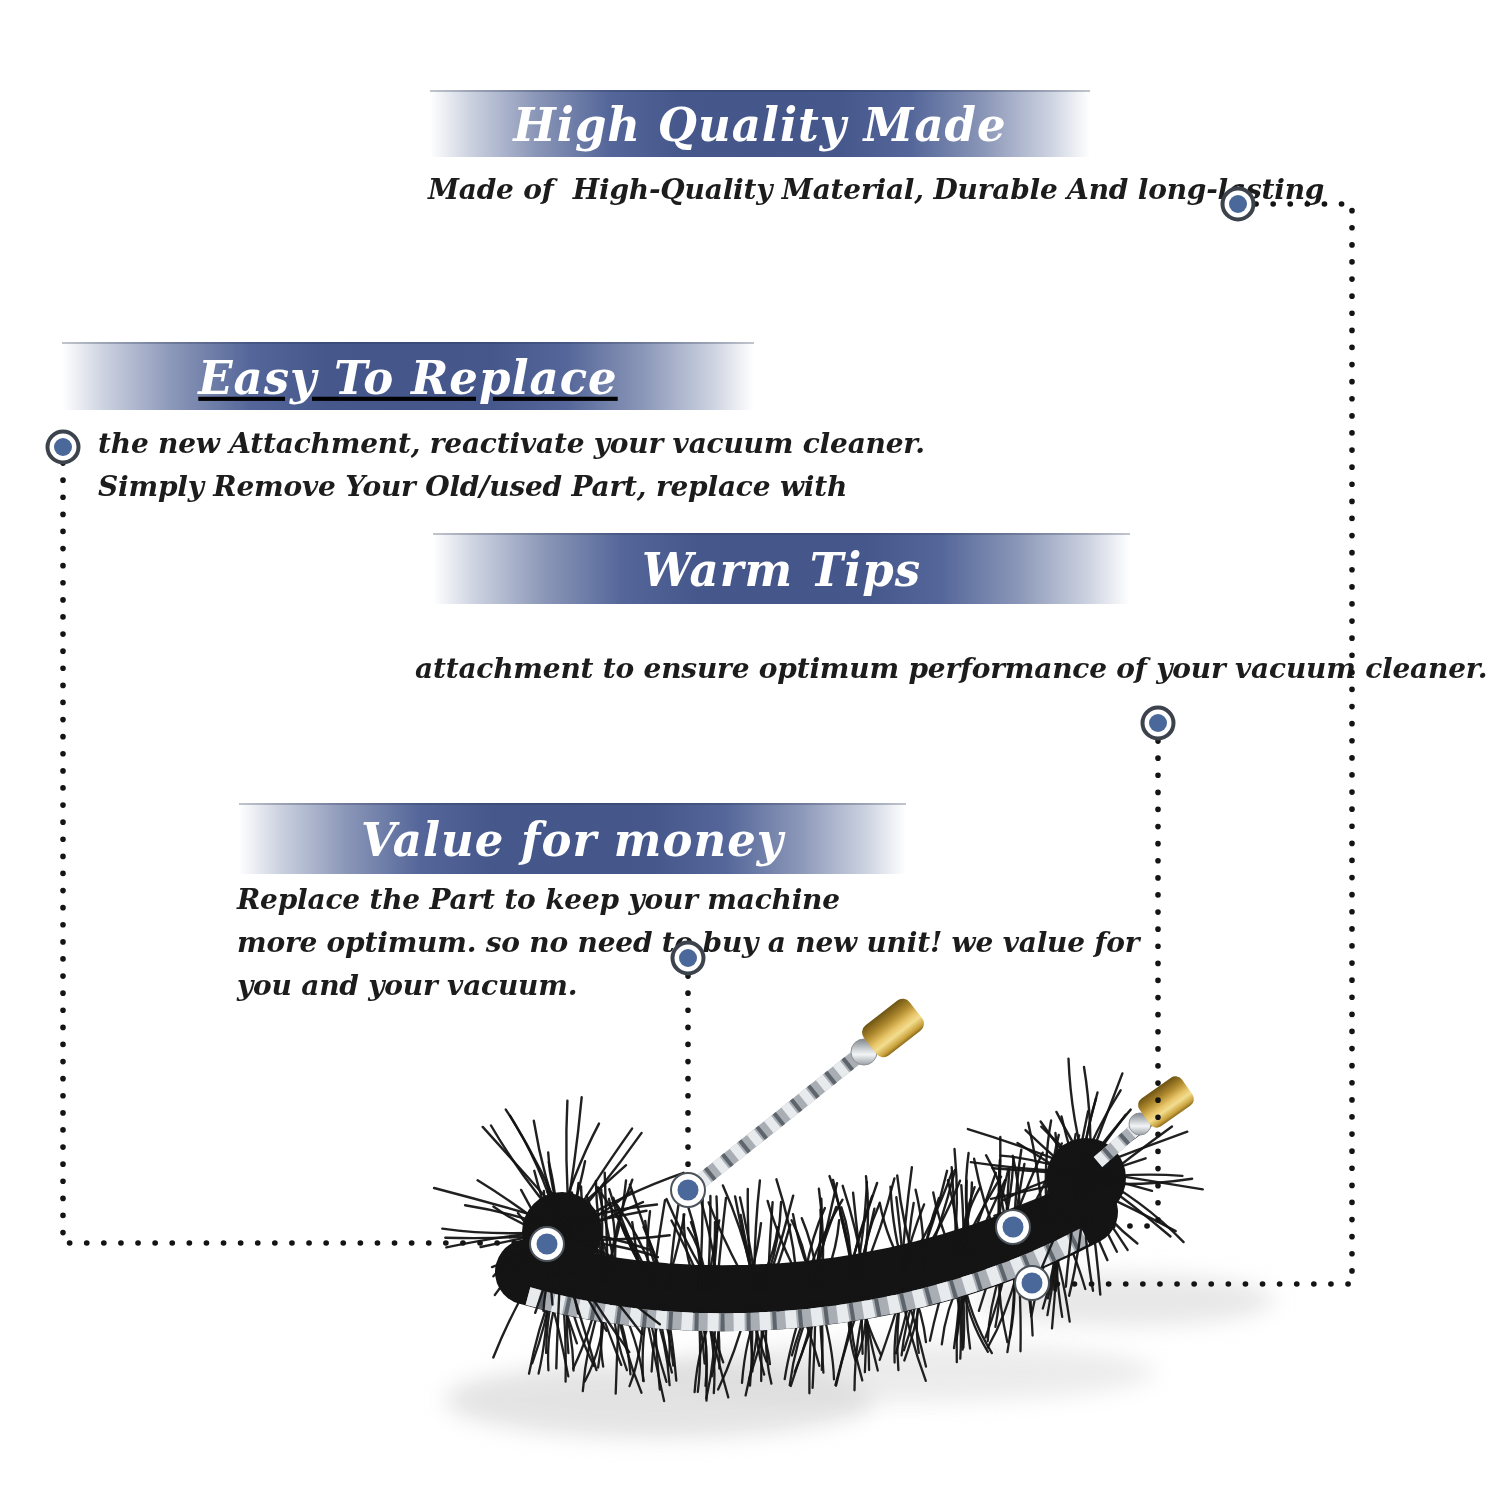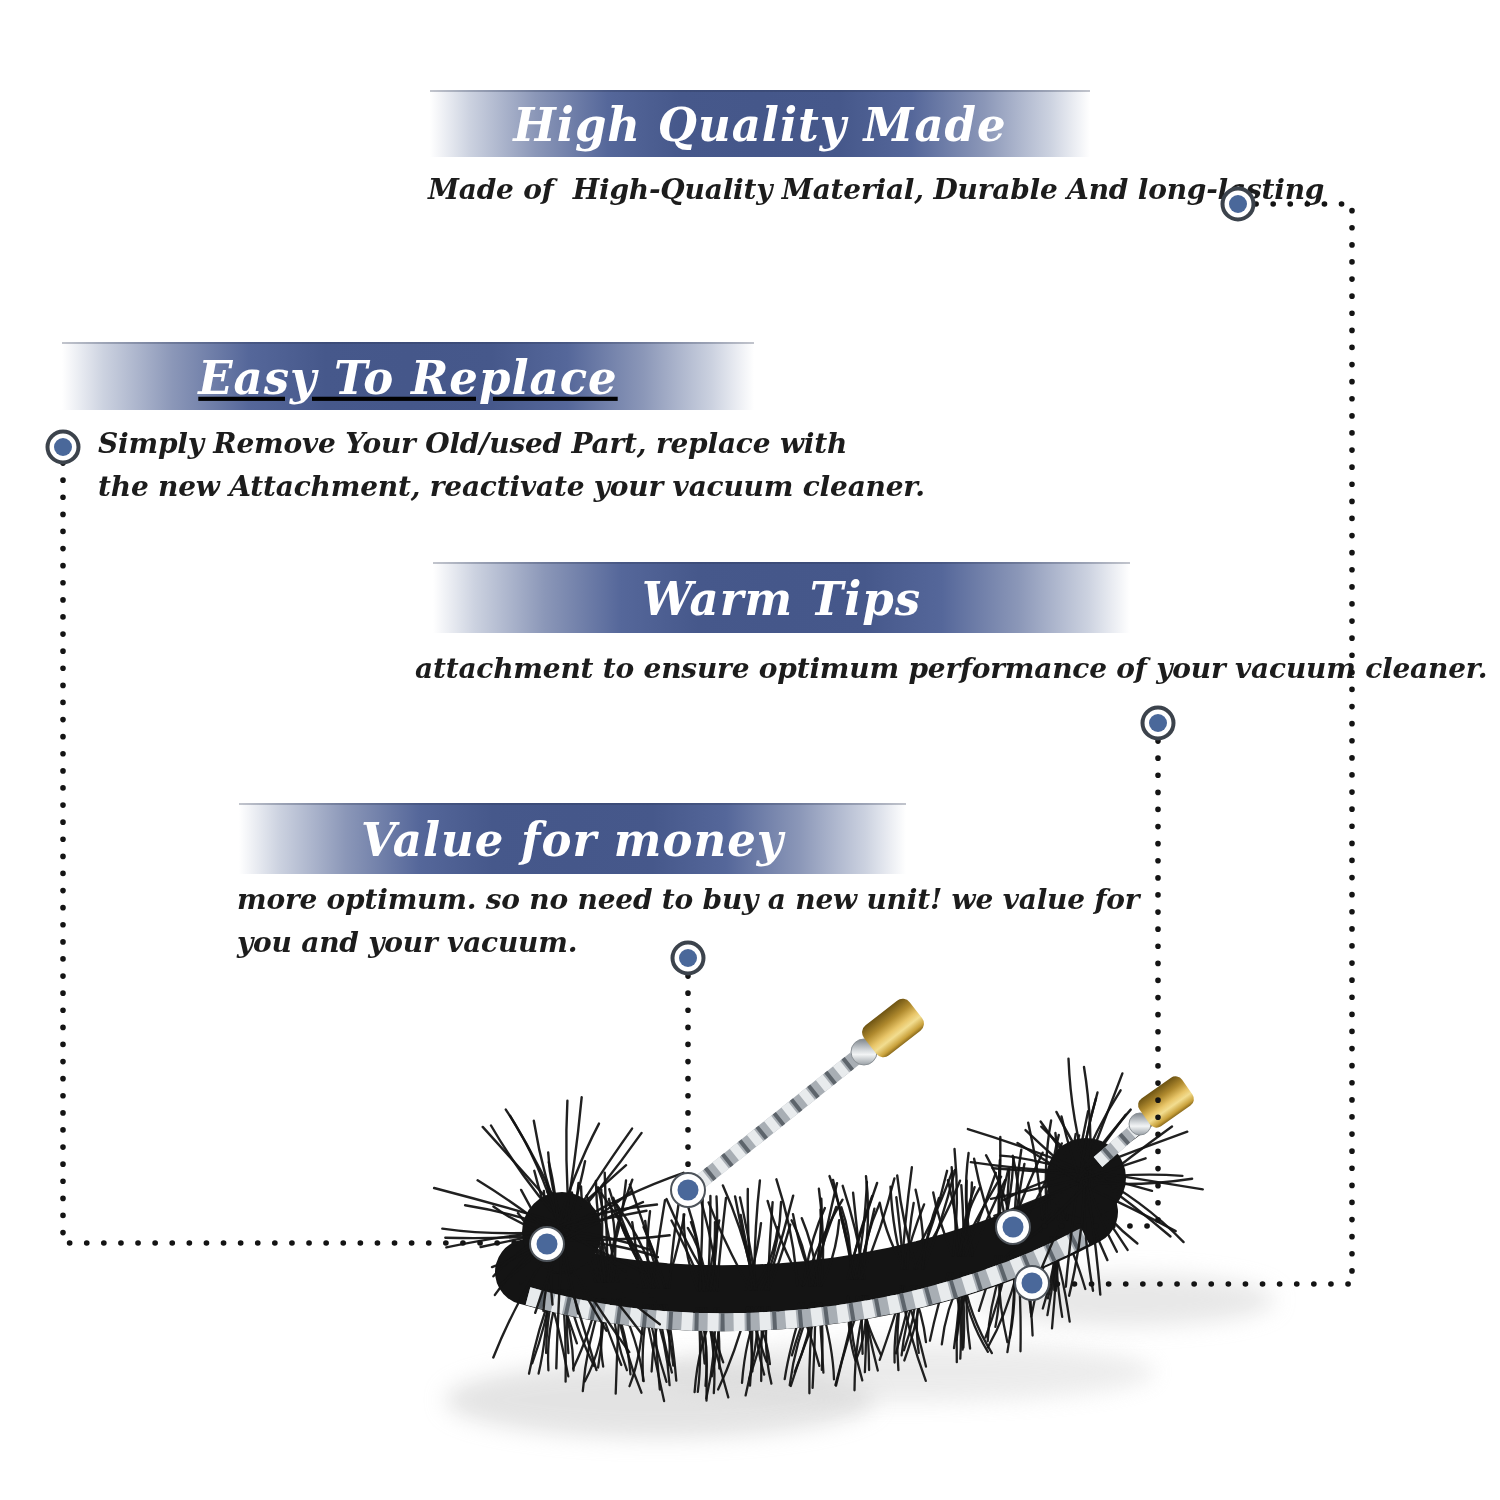--- a/index.html
+++ b/index.html
@@ -39,39 +39,40 @@
     <div class="body-text" style="left:428px;top:168px;">
       <span class="body-line">Made of  High-Quality Material, Durable And long-lasting</span>
     </div>
   </div>
 
   <div class="section">
     <div class="banner" style="left:62px;top:342px;width:692px;height:66px;text-decoration:underline;">
       <span class="banner-title">Easy To Replace</span>
     </div>
     <div class="body-text" style="left:98px;top:422px;">
+      <span class="body-line">the new Attachment, reactivate your vacuum cleaner.</span>
       <span class="body-line">Simply Remove Your Old/used Part, replace with</span>
-      <span class="body-line">the new Attachment, reactivate your vacuum cleaner.</span>
     </div>
   </div>
 
   <div class="section">
-    <div class="banner" style="left:433px;top:562px;width:697px;height:69px;">
+    <div class="banner" style="left:433px;top:533px;width:697px;height:69px;">
       <span class="banner-title">Warm Tips</span>
     </div>
     <div class="body-text" style="left:407px;top:647px;">
       <span class="body-line indent-8">attachment to ensure optimum performance of your vacuum cleaner.</span>
     </div>
   </div>
 
   <div class="section">
     <div class="banner" style="left:239px;top:803px;width:667px;height:69px;">
       <span class="banner-title">Value for money</span>
     </div>
     <div class="body-text" style="left:237px;top:878px;">
+      <span class="body-line">Replace the Part to keep your machine</span>
       <span class="body-line">more optimum. so no need to buy a new unit! we value for</span>
       <span class="body-line">you and your vacuum.</span>
     </div>
   </div>
 
   <svg id="overlay" width="1500" height="1500" viewBox="0 0 1500 1500">
     <defs>
       <linearGradient id="brass" x1="0" y1="0" x2="0" y2="1">
         <stop offset="0" stop-color="#6e5413"></stop>
         <stop offset="0.3" stop-color="#b08a2e"></stop>

